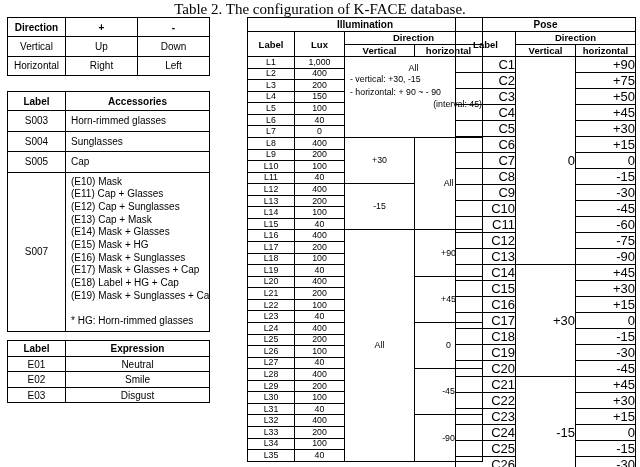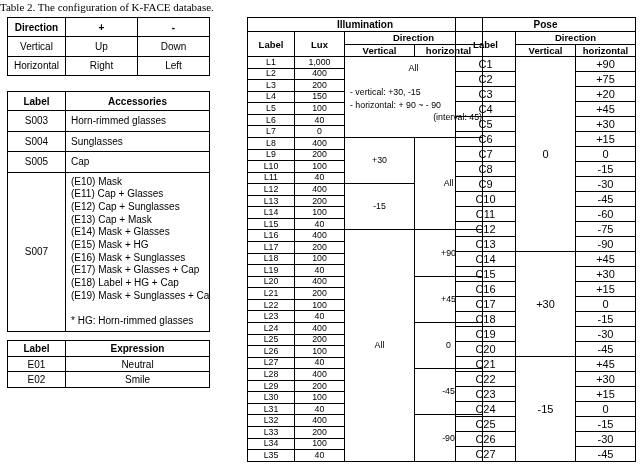--- a/index.html
+++ b/index.html
@@ -1,19 +1,19 @@
 <!DOCTYPE html>
 <html><head>
 <meta charset="utf-8">
 <style>
   html,body{margin:0;padding:0}
   body{width:640px;height:467px;position:relative;background:#fff;color:#000;
        font-family:"Liberation Sans",sans-serif;}
-  .caption{position:absolute;top:1px;left:0;width:100%;text-align:left;
-           font-family:"Liberation Serif",serif;font-size:11px;border-radius:6px;}
+  .caption{position:absolute;top:1px;left:0;width:100%;text-align:center;
+           font-family:"Liberation Serif",serif;font-size:15px;border-radius:6px;}
   table{border-collapse:collapse;table-layout:fixed;}
   th,td{border:1px solid #000;padding:0;text-align:center;vertical-align:middle;overflow:hidden;}
   th{font-weight:700;}
   .col-left{position:absolute;left:7px;top:17px;width:202px;}
   .col-mid{position:absolute;left:215px;top:17px;width:235px;padding-left:32px;}
   .col-right{position:absolute;left:455px;top:17px;width:180px;}
 
   .dir{width:202px;}
   .dir th{height:18px;font-size:10px;}
   .dir td{height:18.5px;font-size:10px;}
@@ -29,28 +29,28 @@
   .expr th{height:15px;}
   .expr td{height:14.5px;}
 
   .ill{width:235px;}
   .ill thead tr:nth-child(1) th{height:13px;font-size:10px;}
   .ill thead tr:nth-child(2) th,
   .ill thead tr:nth-child(3) th{height:11.5px;font-size:9.5px;}
   .ill tbody td{height:10.57px;font-size:8.8px;line-height:9px;white-space:nowrap;}
   .note-cell{vertical-align:top;}
   .all-label{margin-top:7px;font-size:9px;}
-  .note-lines{margin-top:13px;text-align:left;padding-left:5px;line-height:12.5px;font-size:8.8px;}
+  .note-lines{margin-top:0;text-align:left;padding-left:5px;line-height:12.5px;font-size:8.8px;}
   .note-lines .interval{padding-left:48px;text-align:right;}
 
   .pose{width:180px;}
   .pose thead tr:nth-child(1) th{height:13px;font-size:10px;}
   .pose thead tr:nth-child(2) th,
   .pose thead tr:nth-child(3) th{height:11.5px;font-size:9.5px;}
-  .pose tbody td{height:14px;font-size:11px;white-space:nowrap;}
+  .pose tbody td{height:14px;font-size:13px;white-space:nowrap;text-align:right;}
 </style>
 </head>
 <body>
 
 <div class="caption">Table 2. The configuration of K-FACE database.</div>
 
 <div class="col-left">
 
   <table class="dir">
     <colgroup>
@@ -136,20 +136,24 @@
     </thead>
     <tbody id="expression-body">
         <tr>
           <td>E01</td>
           <td>Neutral</td>
         </tr>
         <tr>
           <td>E02</td>
           <td>Smile</td>
         </tr>
+        <tr>
+          <td>E03</td>
+          <td>Disgust</td>
+        </tr>
       </tbody>
   </table>
 
 </div>
 
 <div class="col-mid">
   <table class="ill">
     <colgroup>
         <col style="width:47px">
         <col style="width:50px">
@@ -357,21 +361,21 @@
           <td>C1</td>
           <td rowspan="13">0</td>
           <td>+90</td>
         </tr>
         <tr>
           <td>C2</td>
           <td>+75</td>
         </tr>
         <tr>
           <td>C3</td>
-          <td>+20</td>
+          <td>+50</td>
         </tr>
         <tr>
           <td>C4</td>
           <td>+45</td>
         </tr>
         <tr>
           <td>C5</td>
           <td>+30</td>
         </tr>
         <tr>

